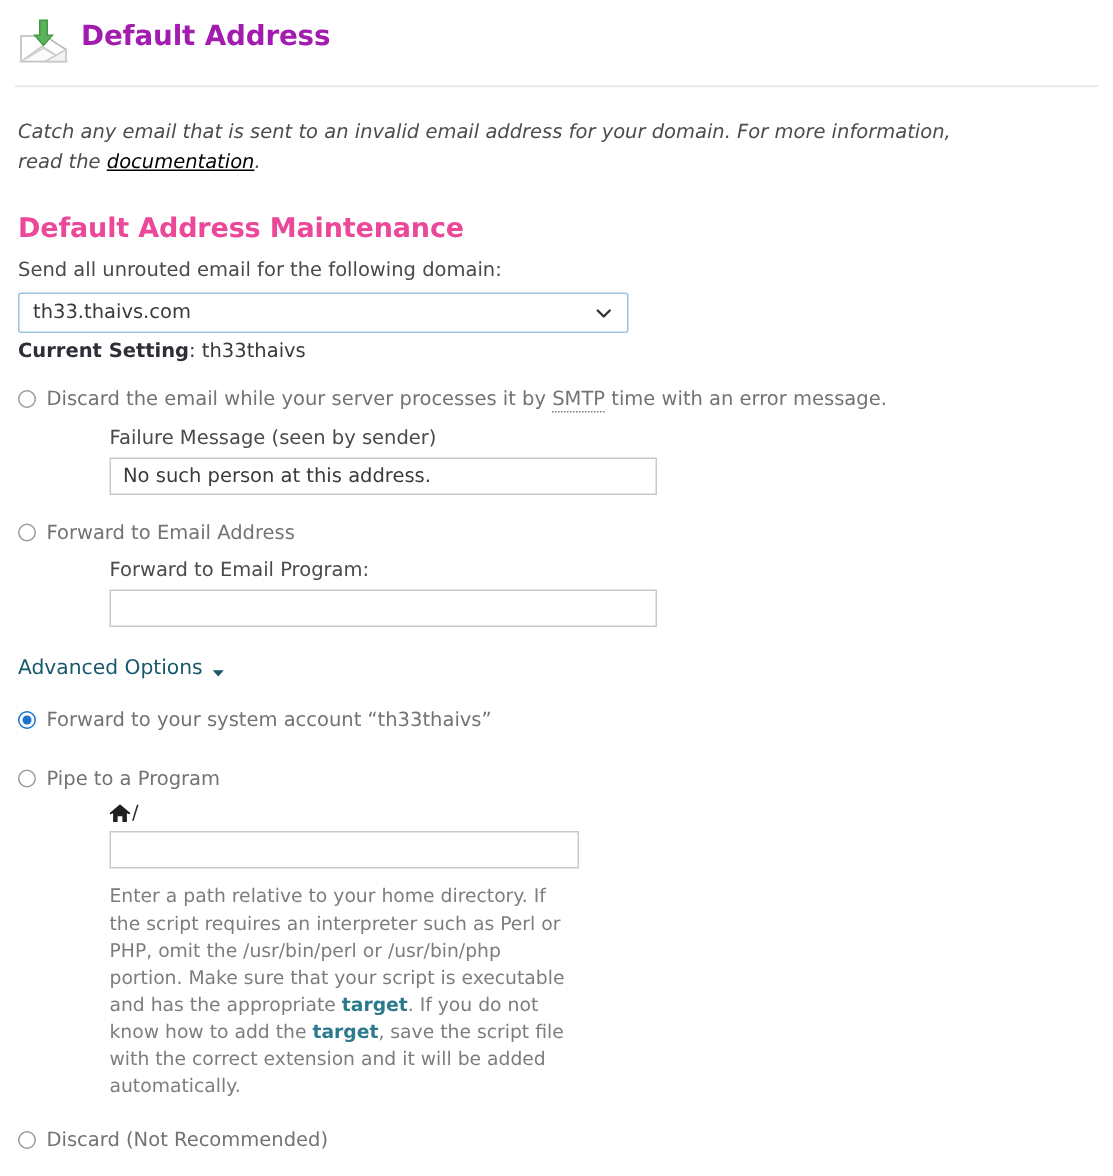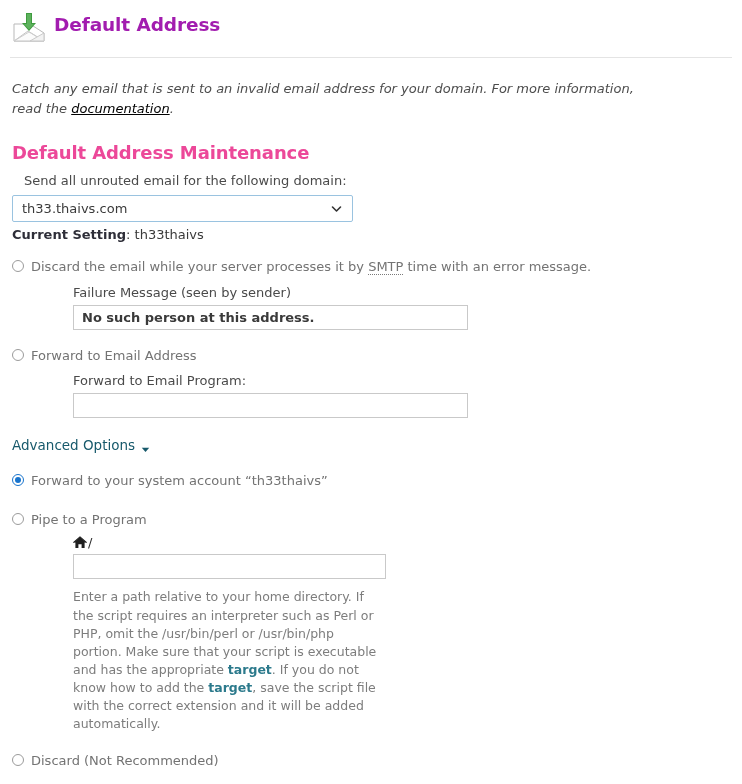--- a/index.html
+++ b/index.html
@@ -65,29 +65,29 @@
   
   .section-title {
     margin: 23px 0 0 12px;
     font-size: 18px;
     font-weight: bold;
     color: #ec4899;
     letter-spacing: -0.1px;
   }
 
   .field-label {
-    margin: 10px 0 0 24px;
+    margin: 10px 0 0 12px;
     font-size: 13px;
     color: #4a4a4a;
   }
 
   
   .domain-select-wrap {
     margin: 7px 0 0 12px;
-    width: 341px;
+    width: 407px;
     height: 27px;
     border: 1px solid #9ac3e0;
     border-radius: 2px;
     background: #fff;
     box-sizing: border-box;
     position: relative;
     display: flex;
     align-items: center;
   }
   .domain-select-wrap .sel-value {
@@ -162,21 +162,21 @@
     height: 25px;
     border: 1px solid #c9c9c9;
     background: #fff;
     box-sizing: border-box;
     display: flex;
     align-items: center;
     font-size: 13px;
     color: #3a3a3a;
     padding-left: 8px;
   }
-  .text-input.wide { width: 395px; font-weight: bold; }
+  .text-input.wide { width: 365px; }
   .text-input.pipe { width: 313px; }
 
   
   .advanced-options {
     margin: 19px 0 0 12px;
     font-size: 13.5px;
     font-weight: normal;
     color: #17596b;
     display: inline-flex;
     align-items: center;

